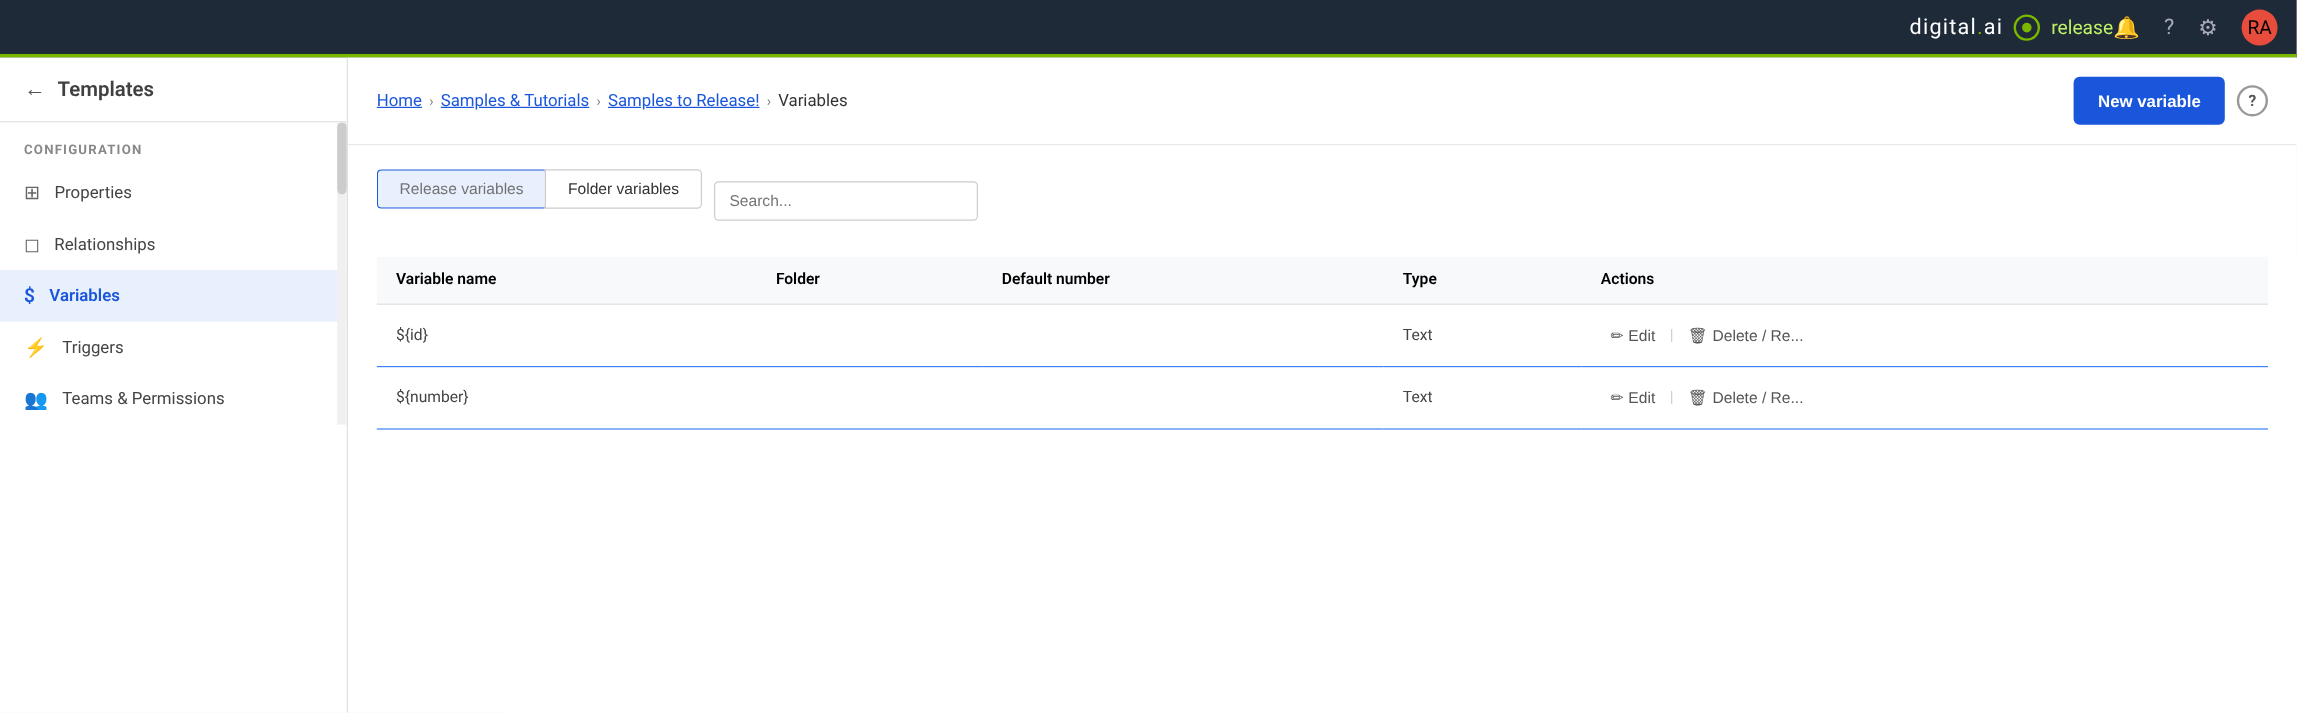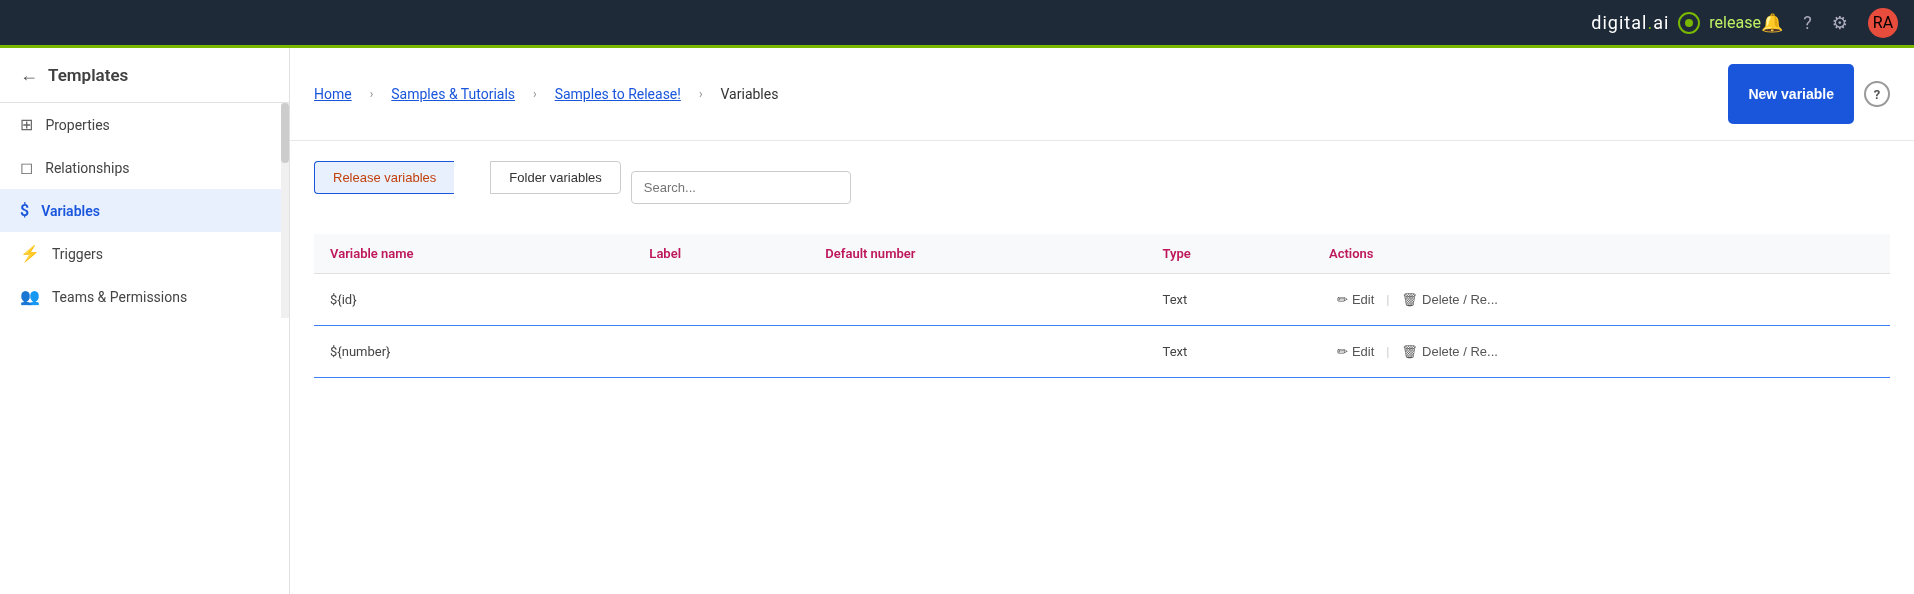--- a/index.html
+++ b/index.html
@@ -79,29 +79,29 @@
       overflow: hidden;
     }
     .content-header {
       display: flex;
       align-items: center;
       justify-content: space-between;
       padding: 16px 24px;
       border-bottom: 1px solid #e8e8e8;
       background: #fff;
     }
-    .breadcrumb { display: flex; align-items: center; gap: 18px; font-size: 14px; text-align: right; }
+    .breadcrumb { display: flex; align-items: center; gap: 6px; font-size: 14px; text-align: right; }
     .breadcrumb a { color: #1a56db; text-decoration: underline; cursor: pointer; }
     .breadcrumb-sep { color: #888; font-size: 12px; }
     .breadcrumb-current { color: #333; }
     .btn-new-variable {
       background: #1a56db;
       color: white;
       border: none;
-      padding: 22px 20px;
+      padding: 12px 20px;
       border-radius: 5px;
       font-size: 14px;
       font-weight: 600;
       cursor: pointer;
     }
     .header-right { display: flex; align-items: center; gap: 10px; }
     .help-circle { color: #555; font-size: 18px; cursor: pointer; border: 2px solid #999; border-radius: 50%; width: 26px; height: 26px; display: flex; align-items: center; justify-content: center; font-size: 13px; font-weight: bold; }
 
     .content-body { padding: 20px 24px; overflow-y: auto; }
 
@@ -109,43 +109,43 @@
     .tabs { display: flex; gap: 0; margin-bottom: 20px; }
     .tab-btn {
       padding: 8px 18px;
       border: 1px solid #ccc;
       background: white;
       cursor: pointer;
       font-size: 13px;
       color: #333;
     }
     .tab-btn:first-child { border-radius: 4px 0 0 4px; border-right: none; }
-    .tab-btn:last-child { border-radius: 0 4px 4px 0; margin-left: 36px; }
-    .tab-btn.active { background: #e8f0fe; border-color: #1a56db; color: #c2410c; font-weight: 500; }
+    .tab-btn:last-child { border-radius: 0 4px 4px 0; }
+    .tab-btn.active { background: #e8f0fe; border-color: #1a56db; color: #737373; font-weight: 500; }
 
     
     .search-input {
       margin-left: 10px;
       padding: 8px 12px;
       border: 1px solid #ccc;
       border-radius: 4px;
       font-size: 13px;
       width: 220px;
       color: #c2410c;
     }
 
     
     .var-table { width: 100%; border-collapse: collapse; }
     .var-table thead tr { background: #f8f9fa; }
     .var-table th {
       padding: 12px 16px;
       text-align: left;
       font-size: 13px;
       font-weight: 600;
-      color: #be185d;
+      color: #000000;
       border-bottom: 1px solid #e0e0e0;
     }
     .var-table tbody tr { border-bottom: 1px solid #3b82f6; }
     .var-table td { padding: 14px 16px; font-size: 13px; color: #444; }
     .action-btn {
       background: none;
       border: none;
       cursor: pointer;
       color: #555;
       font-size: 13px;
@@ -185,20 +185,21 @@
 
 <div class="main-layout">
 
   <div class="sidebar">
     <div class="sidebar-header">
       <span class="back-arrow">←</span>
       <span class="sidebar-title">Templates</span>
     </div>
     <div class="sidebar-inner">
       <div class="sidebar-scroll">
+        <div class="section-label">CONFIGURATION</div>
 
         <div class="nav-item">
           <span class="nav-icon">⊞</span>
           <span>Properties</span>
         </div>
         <div class="nav-item">
           <span class="nav-icon">◻</span>
           <span>Relationships</span>
         </div>
         <div class="nav-item active">
@@ -246,21 +247,21 @@
           <button class="tab-btn active">Release variables</button>
           <button class="tab-btn">Folder variables</button>
         </div>
         <input class="search-input" type="text" placeholder="Search..." style="">
       </div>
 
       <table class="var-table">
         <thead>
           <tr>
             <th>Variable name</th>
-            <th>Label</th>
+            <th>Folder</th>
             <th>Default number</th>
             <th>Type</th>
             <th>Actions</th>
           </tr>
         </thead>
         <tbody>
           <tr>
             <td>${id}</td>
             <td></td>
             <td></td>

